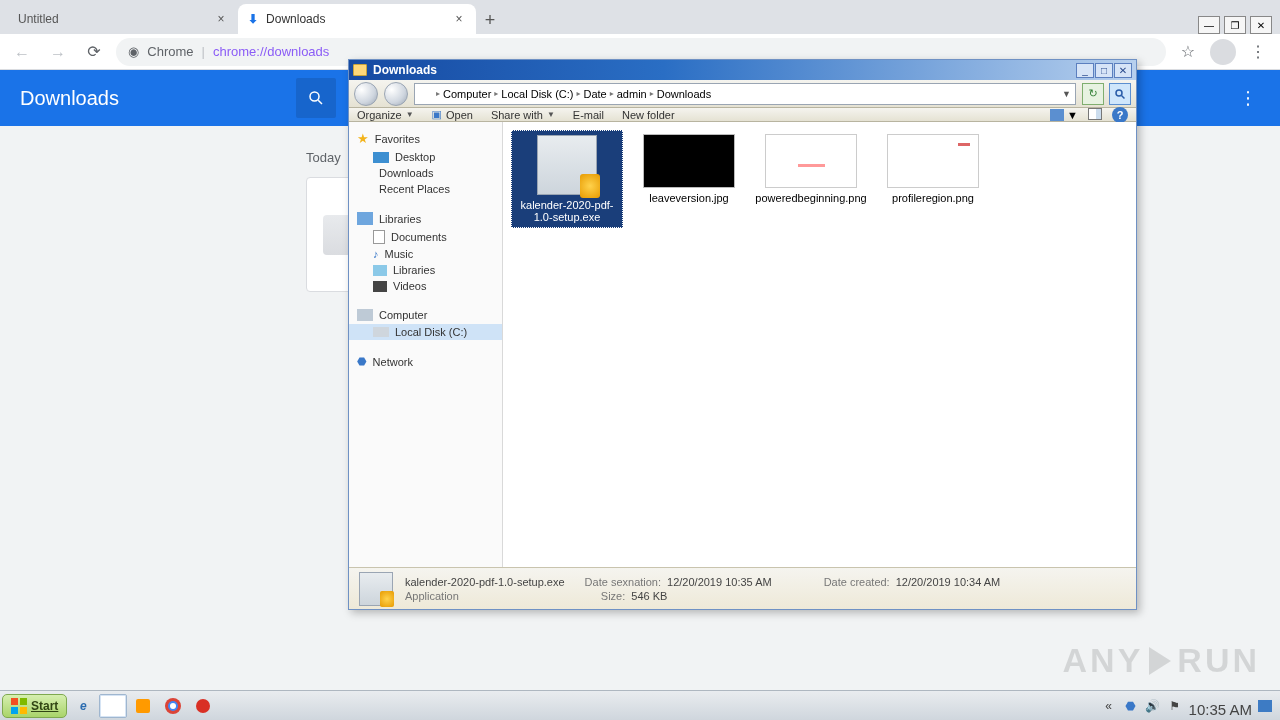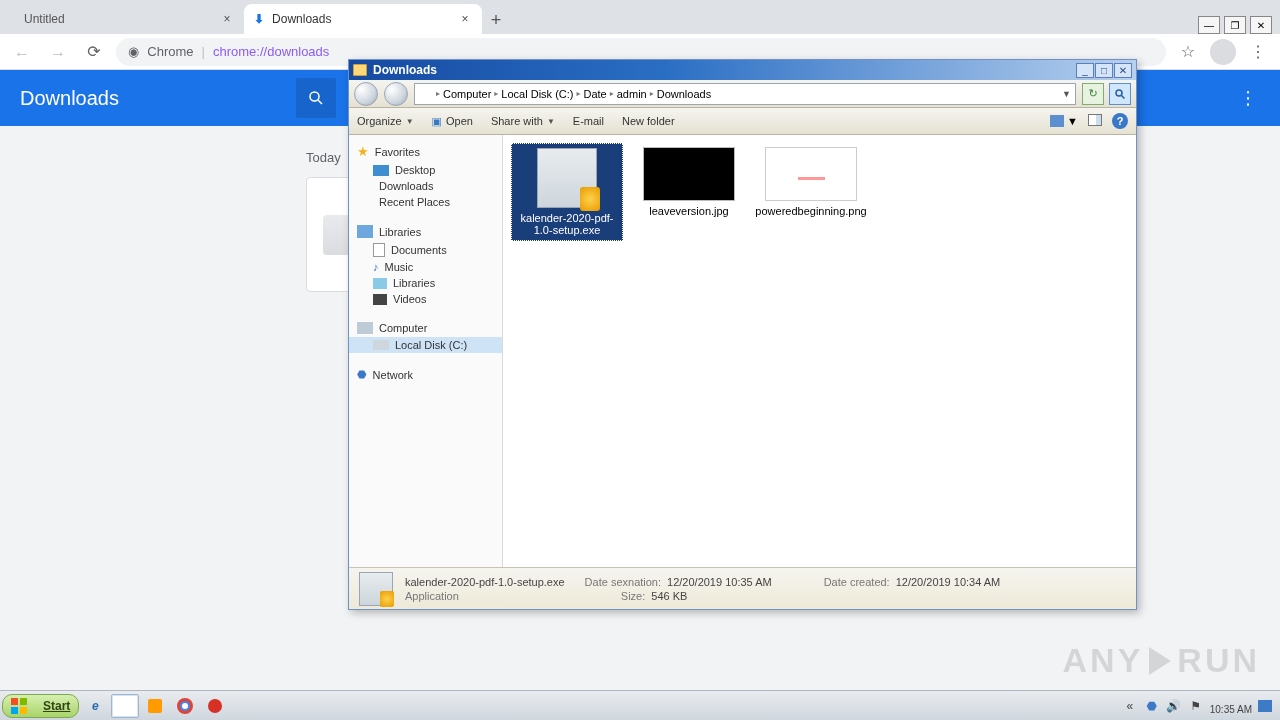--- a/index.html
+++ b/index.html
@@ -10,21 +10,21 @@
     width: 1280px; height: 720px;
     overflow: hidden;
     position: relative;
   }
   
   .chrome {
     position: absolute; inset: 0;
     background: #f1f3f4;
   }
   .chrome-tabs {
-    height: 34px; display: flex; align-items: flex-end; padding-left: 6px;
+    height: 34px; display: flex; align-items: flex-end; 
     background: #dee1e6;
     justify-content: space-between;
   }
   .chrome-tab {
     height: 30px; width: 238px;
     display: flex; align-items: center;
     padding: 0 10px; gap: 8px;
     border-radius: 8px 8px 0 0;
     background: #dee1e6;
     font-size: 12px; color: #555;
@@ -74,21 +74,21 @@
     height:28px;background:linear-gradient(#f5f4ef,#e5e2d3);display:flex;align-items:center;padding:3px 5px;gap:6px;border-bottom:1px solid #b8b4a0;
   }
   .navcircle{width:24px;height:24px;border-radius:50%;background:radial-gradient(circle at 30% 30%,#fff,#cfd6df 60%,#9aa5b3);border:1px solid #9aa5b3;}
   .addr-box{flex:1;height:22px;background:#fff;border:1px solid #9aa5b3;display:flex;align-items:center;padding:0 4px;gap:3px;}
   .crumb{display:flex;align-items:center;gap:3px;color:#000;}
   .crumb .drop{color:#777;font-size:8px;}
   .refresh-btn{width:22px;height:22px;background:#e7f2e1;border:1px solid #7fae6f;display:flex;align-items:center;justify-content:center;color:#2e7d32;}
   .search-box{width:236px;height:22px;background:#fff;border:1px solid #9aa5b3;display:flex;align-items:center;padding:0 4px;color:#888;}
   .search-go{width:22px;height:22px;background:#cfe6fb;border:1px solid #5b8fd0;margin-left:-1px;display:flex;align-items:center;justify-content:center;}
   .exp-toolbar{
-    height:27px;background:linear-gradient(#f5f4ef,#e5e2d3);border-bottom:1px solid #b8b4a0;
+    height:14px;background:linear-gradient(#f5f4ef,#e5e2d3);border-bottom:1px solid #b8b4a0;
     display:flex;align-items:center;padding:0 8px;gap:18px;
   }
   .tb-item{display:flex;align-items:center;gap:4px;color:#333;}
   .tb-item .drop{font-size:8px;color:#555;}
   .tb-right{margin-left:auto;display:flex;align-items:center;gap:10px;}
   .exp-body{flex:1;display:flex;background:#fff;min-height:0;}
   .exp-nav{width:154px;border-right:1px solid #d9d9d9;background:#fafafa;padding:6px 0;overflow:hidden;}
   .nav-group-title{display:flex;align-items:center;gap:6px;padding:3px 8px;color:#333;}
   .nav-item{display:flex;align-items:center;gap:6px;padding:2px 8px 2px 24px;color:#333;}
   .nav-item.selected{background:#cfe3f7;}
@@ -117,26 +117,26 @@
   
   .watermark{position:absolute;right:20px;bottom:40px;font-size:34px;font-weight:700;letter-spacing:3px;color:rgba(0,0,0,.12);display:flex;align-items:center;gap:6px;}
   .watermark .tri{width:0;height:0;border-top:14px solid transparent;border-bottom:14px solid transparent;border-left:22px solid rgba(0,0,0,.12);}
 
   
   .taskbar{
     position:absolute;left:0;right:0;bottom:0;height:30px;
     background:linear-gradient(#e9ecef,#cfd6dd);border-top:1px solid #aeb7c0;
     display:flex;align-items:center;padding:0 2px;gap:2px;
   }
-  .start-btn{height:24px;padding:0 8px;border:1px solid #7fa94f;background:linear-gradient(#d6efb0,#a9d46a);border-radius:10px;display:flex;align-items:center;gap:16px;font-weight:bold;color:#314514;text-decoration:underline;}
+  .start-btn{height:24px;padding:0 8px;border:1px solid #7fa94f;background:linear-gradient(#d6efb0,#a9d46a);border-radius:5px;display:flex;align-items:center;gap:4px;font-weight:bold;color:#314514;text-decoration:underline;}
   .win-orb{width:16px;height:16px;}
   .tb-icon{width:28px;height:24px;border:1px solid transparent;display:flex;align-items:center;justify-content:center;border-radius:2px;}
   .tb-icon.active{background:#fff;border:1px solid #9fb6cf;box-shadow:inset 0 0 0 1px #d6e4f4;}
   .tray{margin-left:auto;display:flex;align-items:center;gap:6px;padding-right:6px;color:#444;}
-  .tray .clock{font-size:10px;margin-top:8px;}
+  .tray .clock{font-size:15px;margin-top:8px;}
   .tray-ico{width:16px;height:16px;display:flex;align-items:center;justify-content:center;}
 
 </style>
 </head>
 <body>
 
 <div class="chrome">
 
   <div class="chrome-tabs">
     <div class="chrome-tab">
@@ -335,39 +335,43 @@
         <div class="thumb installer"></div>
         <div>kalender-2020-pdf-1.0-setup.exe</div>
       </div>
       <div class="file-tile">
         <div class="thumb black"></div>
         <div>leaveversion.jpg</div>
       </div>
       <div class="file-tile">
         <div class="thumb pink"></div>
         <div>poweredbeginning.png</div>
+      </div>
+      <div class="file-tile">
+        <div class="thumb whiteacc"></div>
+        <div>profileregion.png</div>
       </div>
     </div>
   </div>
 
   <div class="exp-status">
     <div class="fi"></div>
     <div class="status-cols">
       <div style="display:flex;gap:20px;align-items:baseline;">
         <span>kalender-2020-pdf-1.0-setup.exe</span>
         <span class="kv">
             <span class="k">Date sexnation:</span>
             <span>12/20/2019 10:35 AM</span>
           </span>
         <span class="kv" style="margin-left:32px;">
             <span class="k">Date created:</span>
             <span>12/20/2019 10:34 AM</span>
           </span>
       </div>
-      <div style="display:flex;gap:20px;align-items:flex-end;">
+      <div style="display:flex;align-items:flex-end;">
         <span style="color:#777;">Application</span>
         <span class="kv" style="margin-left:142px;">
             <span class="k">Size:</span>
             <span>546 KB</span>
           </span>
       </div>
     </div>
   </div>
 </div>
 

